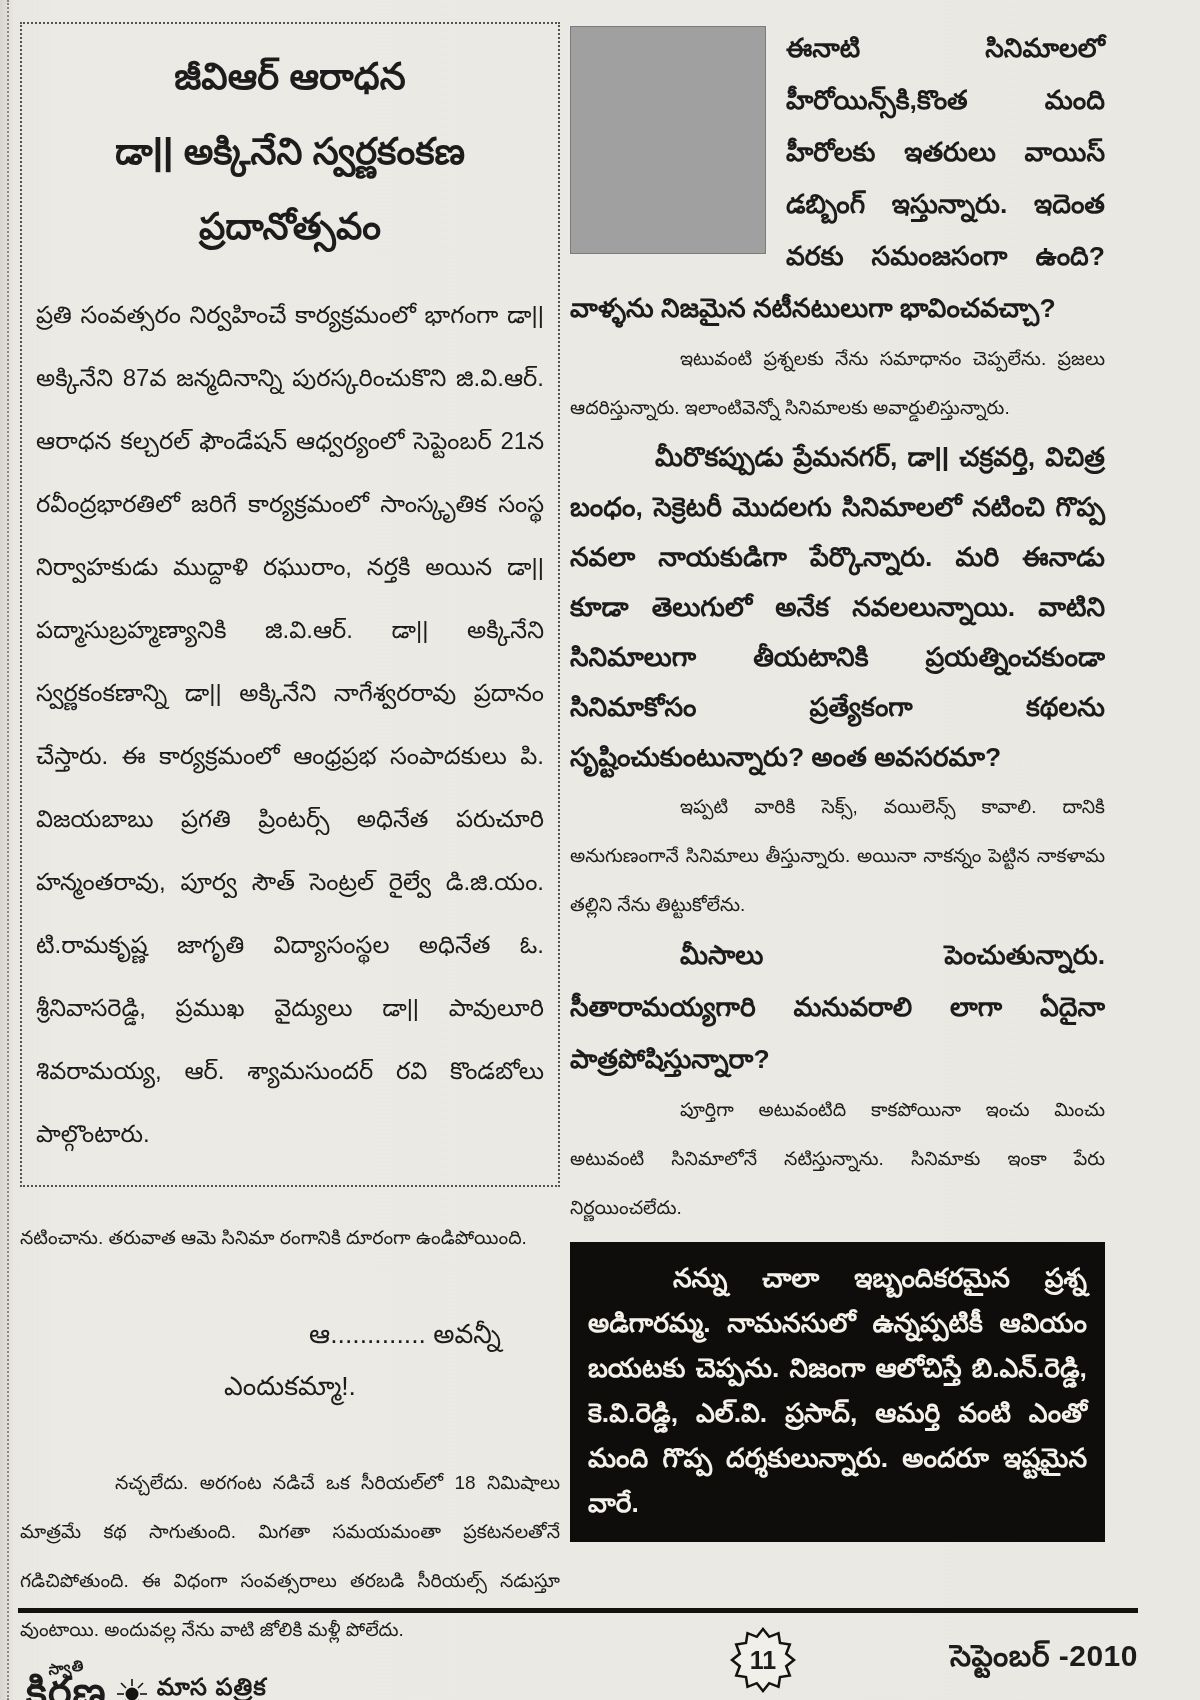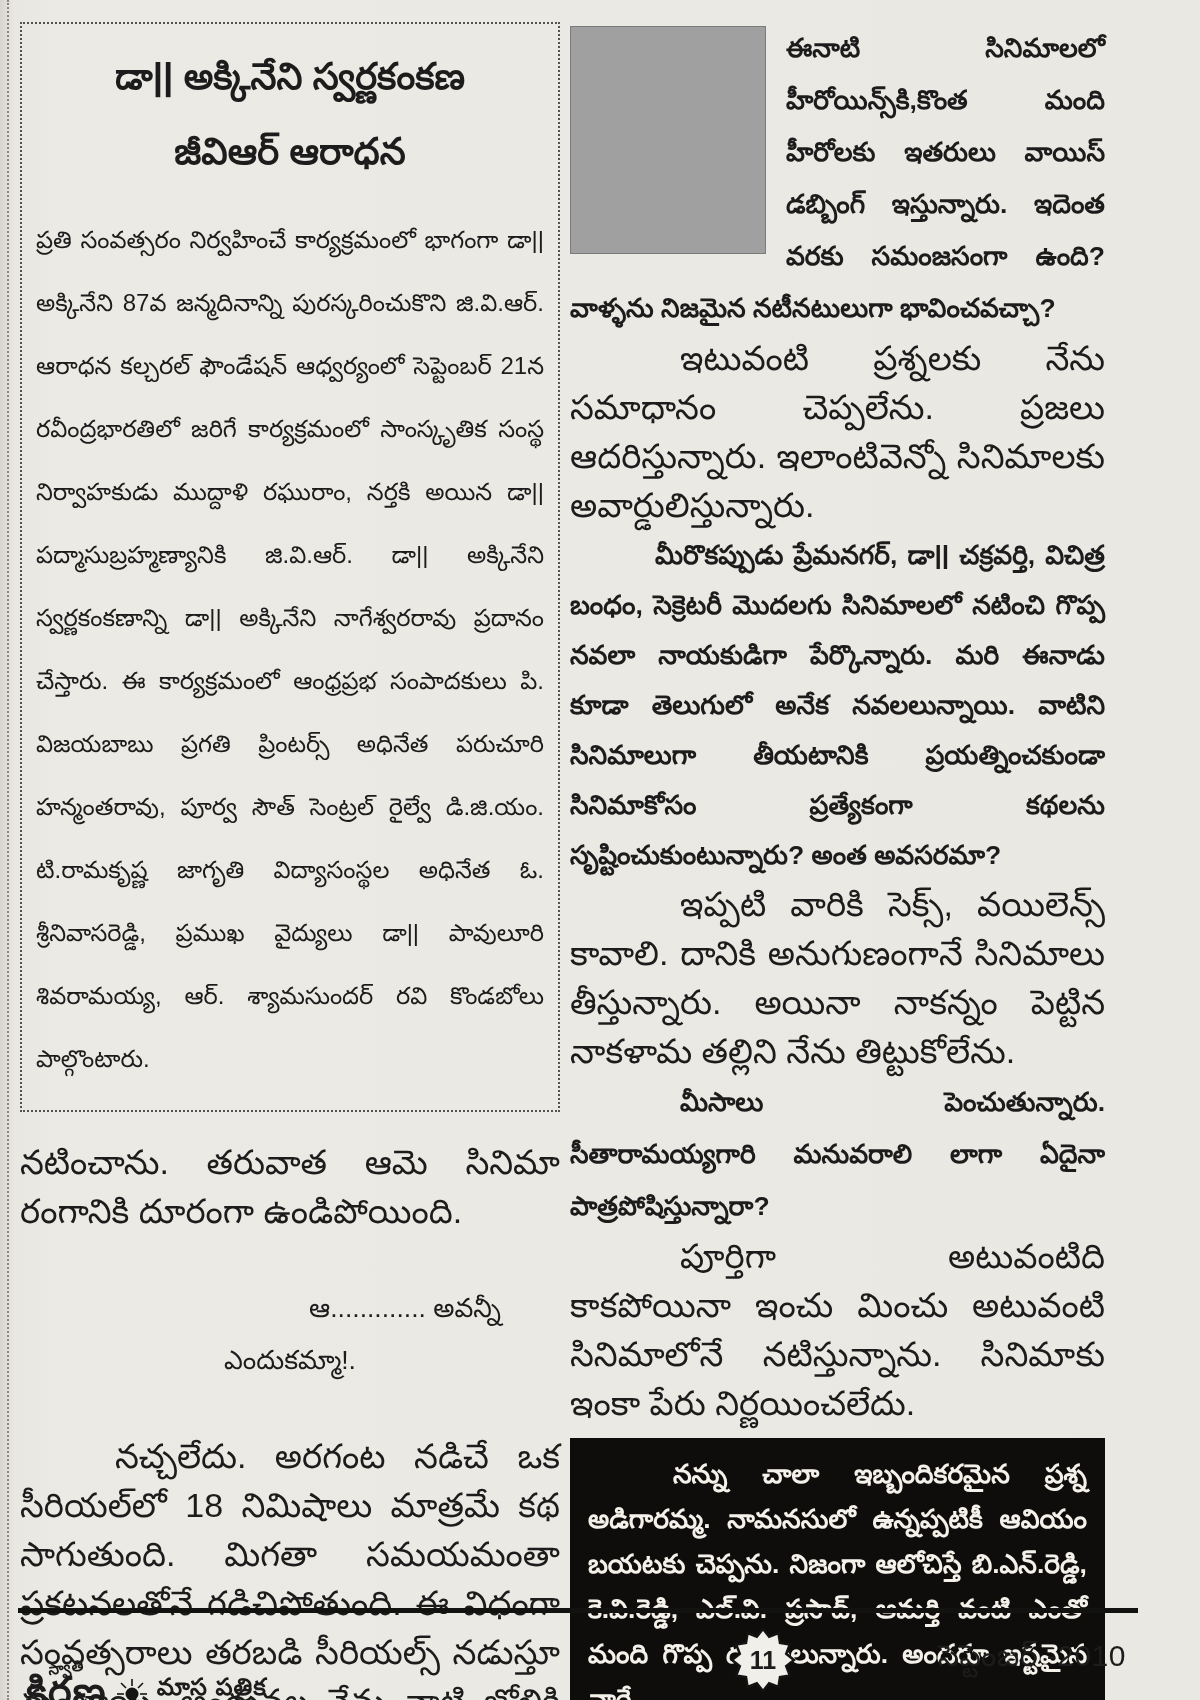--- a/index.html
+++ b/index.html
@@ -41,21 +41,21 @@
   .headline .h-line{margin:38px 0 38px 0;}
   .headline .h-line:first-child{margin-top:20px;}
   .news-body{
     font-size:24px;line-height:63px;
     text-align:justify;
     margin-top:6px;
   }
 
   p{margin:0;text-align:center;}
   .ans{
-    font-size:34px;line-height:49px;text-align:justify;
+    font-size:19px;line-height:49px;text-align:justify;
     text-indent:95px;
   }
   .ans.noindent{text-indent:0;}
   .q{
     font-weight:700;
     font-size:26.5px;line-height:52px;text-align:justify;
     text-indent:95px;
   }
   .q.noindent{text-indent:0;}
   .gap-sm{height:12px;}
@@ -125,37 +125,38 @@
   .badge{
     position:absolute;left:712px;top:0px;width:66px;height:66px;
   }
   .badge svg{position:absolute;left:0;top:0;}
   .badge .num{
     position:absolute;left:0;top:0;width:66px;height:66px;
     display:flex;align-items:center;justify-content:center;
     font-size:25px;font-weight:700;
   }
   .issue-date{
-    position:absolute;right:12px;top:12px;
-    font-size:30px;font-weight:400;letter-spacing:0.5px;
+    position:absolute;right:0px;top:12px;
+    font-size:30px;font-weight:700;letter-spacing:0.5px;
   }
 </style>
 </head>
 <body>
 
 <div class="page">
 
   <div class="columns">
 
     <div class="col-left">
 
       <div class="news-box">
         <div class="headline">
+          <div class="h-line">జీవిఆర్ ఆరాధన</div>
           <div class="h-line">డా|| అక్కినేని స్వర్ణకంకణ</div>
-          <div class="h-line">జీవిఆర్ ఆరాధన</div>
+          <div class="h-line">ప్రదానోత్సవం</div>
         </div>
         <p class="news-body">ప్రతి సంవత్సరం నిర్వహించే కార్యక్రమంలో భాగంగా డా|| అక్కినేని 87వ జన్మదినాన్ని పురస్కరించుకొని జి.వి.ఆర్. ఆరాధన కల్చరల్ ఫౌండేషన్ ఆధ్వర్యంలో సెప్టెంబర్ 21న రవీంద్రభారతిలో జరిగే కార్యక్రమంలో సాంస్కృతిక సంస్థ నిర్వాహకుడు ముద్దాళి రఘురాం, నర్తకి అయిన డా|| పద్మాసుబ్రహ్మణ్యానికి జి.వి.ఆర్. డా|| అక్కినేని స్వర్ణకంకణాన్ని డా|| అక్కినేని నాగేశ్వరరావు ప్రదానం చేస్తారు. ఈ కార్యక్రమంలో ఆంధ్రప్రభ సంపాదకులు పి. విజయబాబు ప్రగతి ప్రింటర్స్ అధినేత పరుచూరి హన్మంతరావు, పూర్వ సౌత్ సెంట్రల్ రైల్వే డి.జి.యం. టి.రామకృష్ణ జాగృతి విద్యాసంస్థల అధినేత ఓ. శ్రీనివాసరెడ్డి, ప్రముఖ వైద్యులు డా|| పావులూరి శివరామయ్య, ఆర్. శ్యామసుందర్ రవి కొండబోలు పాల్గొంటారు.</p>
       </div>
 
       <p class="ans noindent">నటించాను. తరువాత ఆమె సినిమా రంగానికి దూరంగా ఉండిపోయింది.</p>
       <div class="gap-md"></div>
       <div class="gap-sm"></div>
       <p class="dots-ans">ఆ............. అవన్నీ ఎందుకమ్మా!.</p>
       <div class="gap-md"></div>
       <div class="gap-sm"></div>

